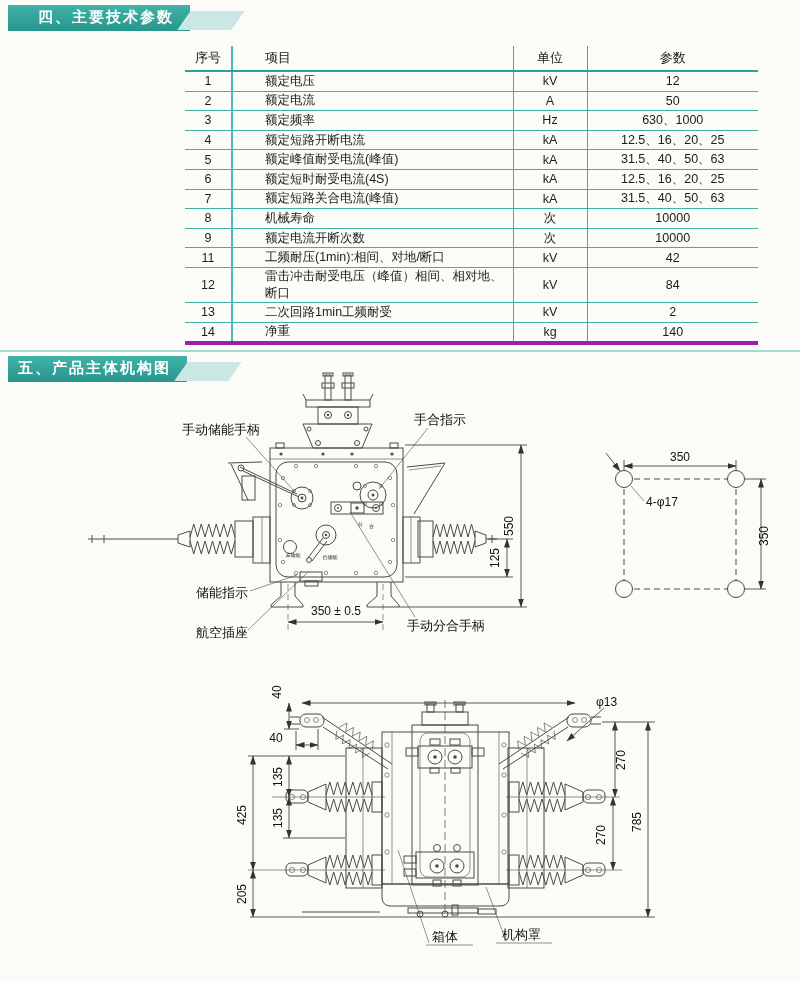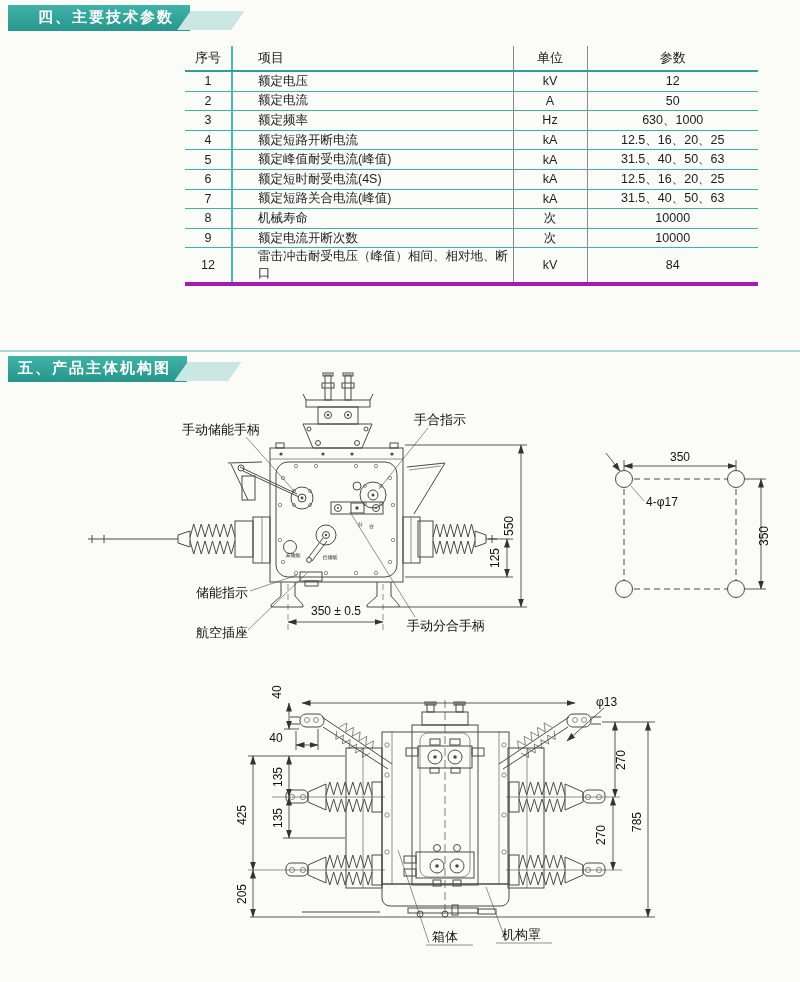--- a/index.html
+++ b/index.html
@@ -14,21 +14,21 @@
   
   #paramtable{position:absolute;left:185px;top:46px;width:573px;
       border-collapse:collapse;table-layout:fixed;font-size:12.5px;
       border-bottom:4px solid #a21caf;}
   #paramtable th{height:22px;font-weight:normal;font-size:13px;
       border-bottom:2px solid #2fa096;}
   #paramtable td{height:18.6px;text-align:center;padding:0;}
   #paramtable tbody tr td{border-top:1px solid #3fb0a6;}
   #paramtable tbody tr:first-child td{border-top:none;}
   #paramtable th:nth-child(2),#paramtable td:nth-child(2){
-      border-left:2px solid #4ab9af;text-align:left;padding-left:25px;margin-top:21px;}
+      border-left:2px solid #4ab9af;text-align:left;padding-left:32px;margin-top:21px;}
   #paramtable th:nth-child(3),#paramtable td:nth-child(3){border-left:1px solid #8a8a8a;margin-left:44px;}
   #paramtable th:nth-child(4),#paramtable td:nth-child(4){border-left:1px solid #8a8a8a;}
   col.c1{width:47px}col.c2{width:281px}col.c3{width:74px}col.c4{width:171px}
   
   svg{position:absolute;left:0;}
   .ln{stroke:#4a4a4a;stroke-width:1;fill:none;}
   .tn{stroke:#4a4a4a;stroke-width:.6;fill:none;}
   .fl{fill:#4a4a4a;stroke:none;}
   .wfl{fill:#fbfbf8;}
   .dim{stroke:#3c3c3c;stroke-width:.85;fill:none;}
@@ -111,24 +111,42 @@
         <td>次</td>
         <td>10000</td>
       </tr>
       <tr>
         <td>9</td>
         <td>额定电流开断次数</td>
         <td>次</td>
         <td>10000</td>
       </tr>
       <tr>
+        <td>11</td>
+        <td>工频耐压(1min):相间、对地/断口</td>
+        <td>kV</td>
+        <td>42</td>
+      </tr>
+      <tr>
         <td>12</td>
         <td>雷击冲击耐受电压（峰值）相间、相对地、断口</td>
         <td>kV</td>
         <td>84</td>
+      </tr>
+      <tr>
+        <td>13</td>
+        <td>二次回路1min工频耐受</td>
+        <td>kV</td>
+        <td>2</td>
+      </tr>
+      <tr>
+        <td>14</td>
+        <td>净重</td>
+        <td>kg</td>
+        <td>140</td>
       </tr>
     </tbody>
 </table>
 
 <div id="rule5"></div>
 
 <div class="banner" style="top:356px;">
   <span>五、产品主体机构图</span>
   <span class="swoosh"></span>
 </div>

